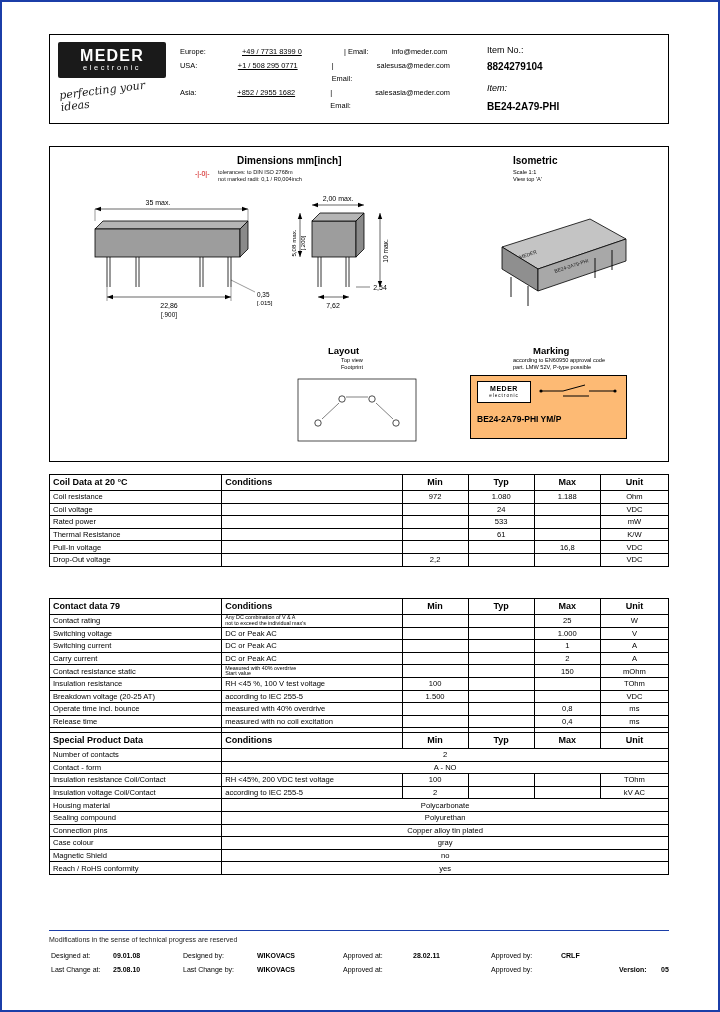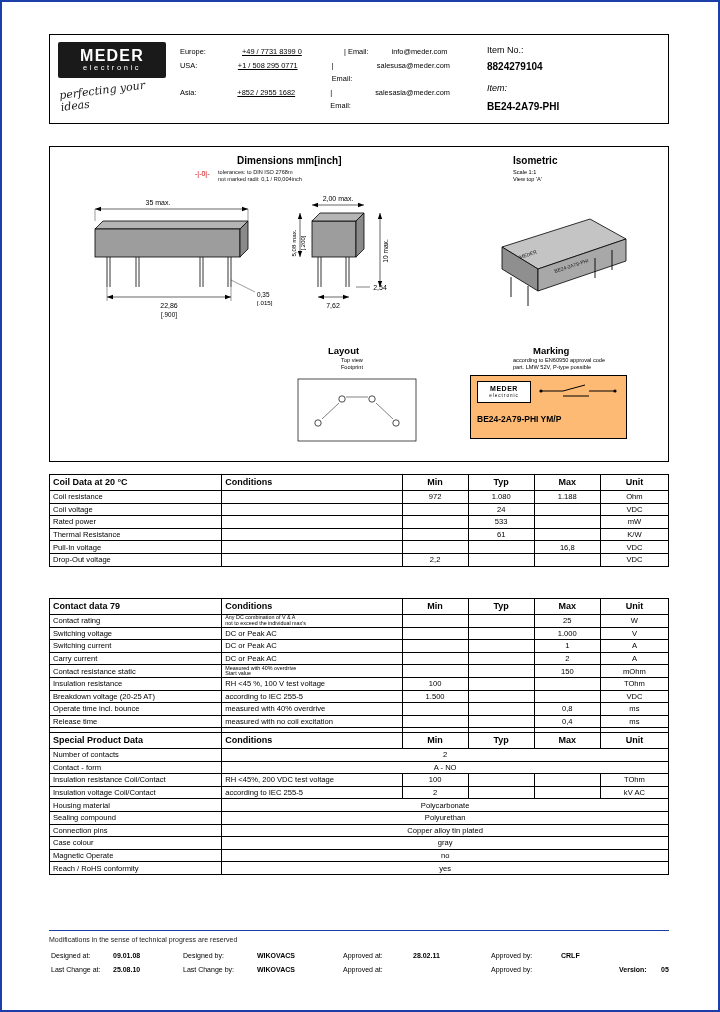--- a/index.html
+++ b/index.html
@@ -506,21 +506,21 @@
       </tr>
       <tr>
         <td>Connection pins</td>
         <td class="c" colspan="5">Copper alloy tin plated</td>
       </tr>
       <tr>
         <td>Case colour</td>
         <td class="c" colspan="5">gray</td>
       </tr>
       <tr>
-        <td>Magnetic Operate</td>
+        <td>Magnetic Shield</td>
         <td class="c" colspan="5">no</td>
       </tr>
       <tr>
         <td>Reach / RoHS conformity</td>
         <td class="c" colspan="5">yes</td>
       </tr>
     </tbody>
   </table>
 
   <div class="foot-line"></div>

